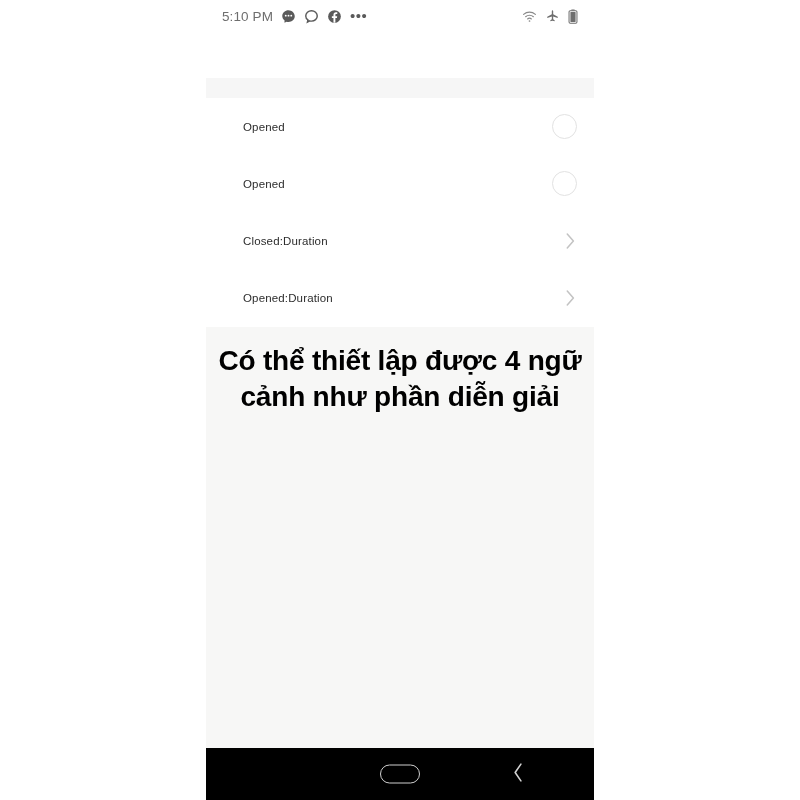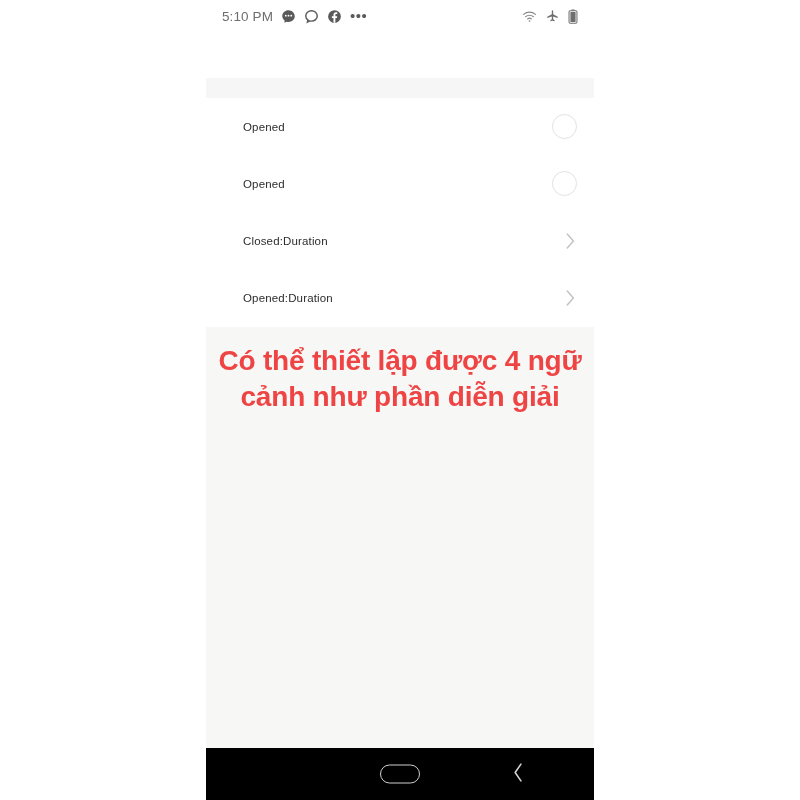--- a/index.html
+++ b/index.html
@@ -164,21 +164,21 @@
   }
   #annotation-text {
     position: absolute;
     left: 12px;
     top: 16px;
     width: 364px;
     text-align: center;
     font-size: 28px;
     line-height: 1.28;
     font-weight: bold;
-    color: #ef4444;
+    color: #000000;
     letter-spacing: -0.2px;
     font-family: "Liberation Sans", sans-serif;
   }
 
   
   #nav-bar {
     position: absolute;
     left: 0;
     top: 748px;
     width: 388px;

